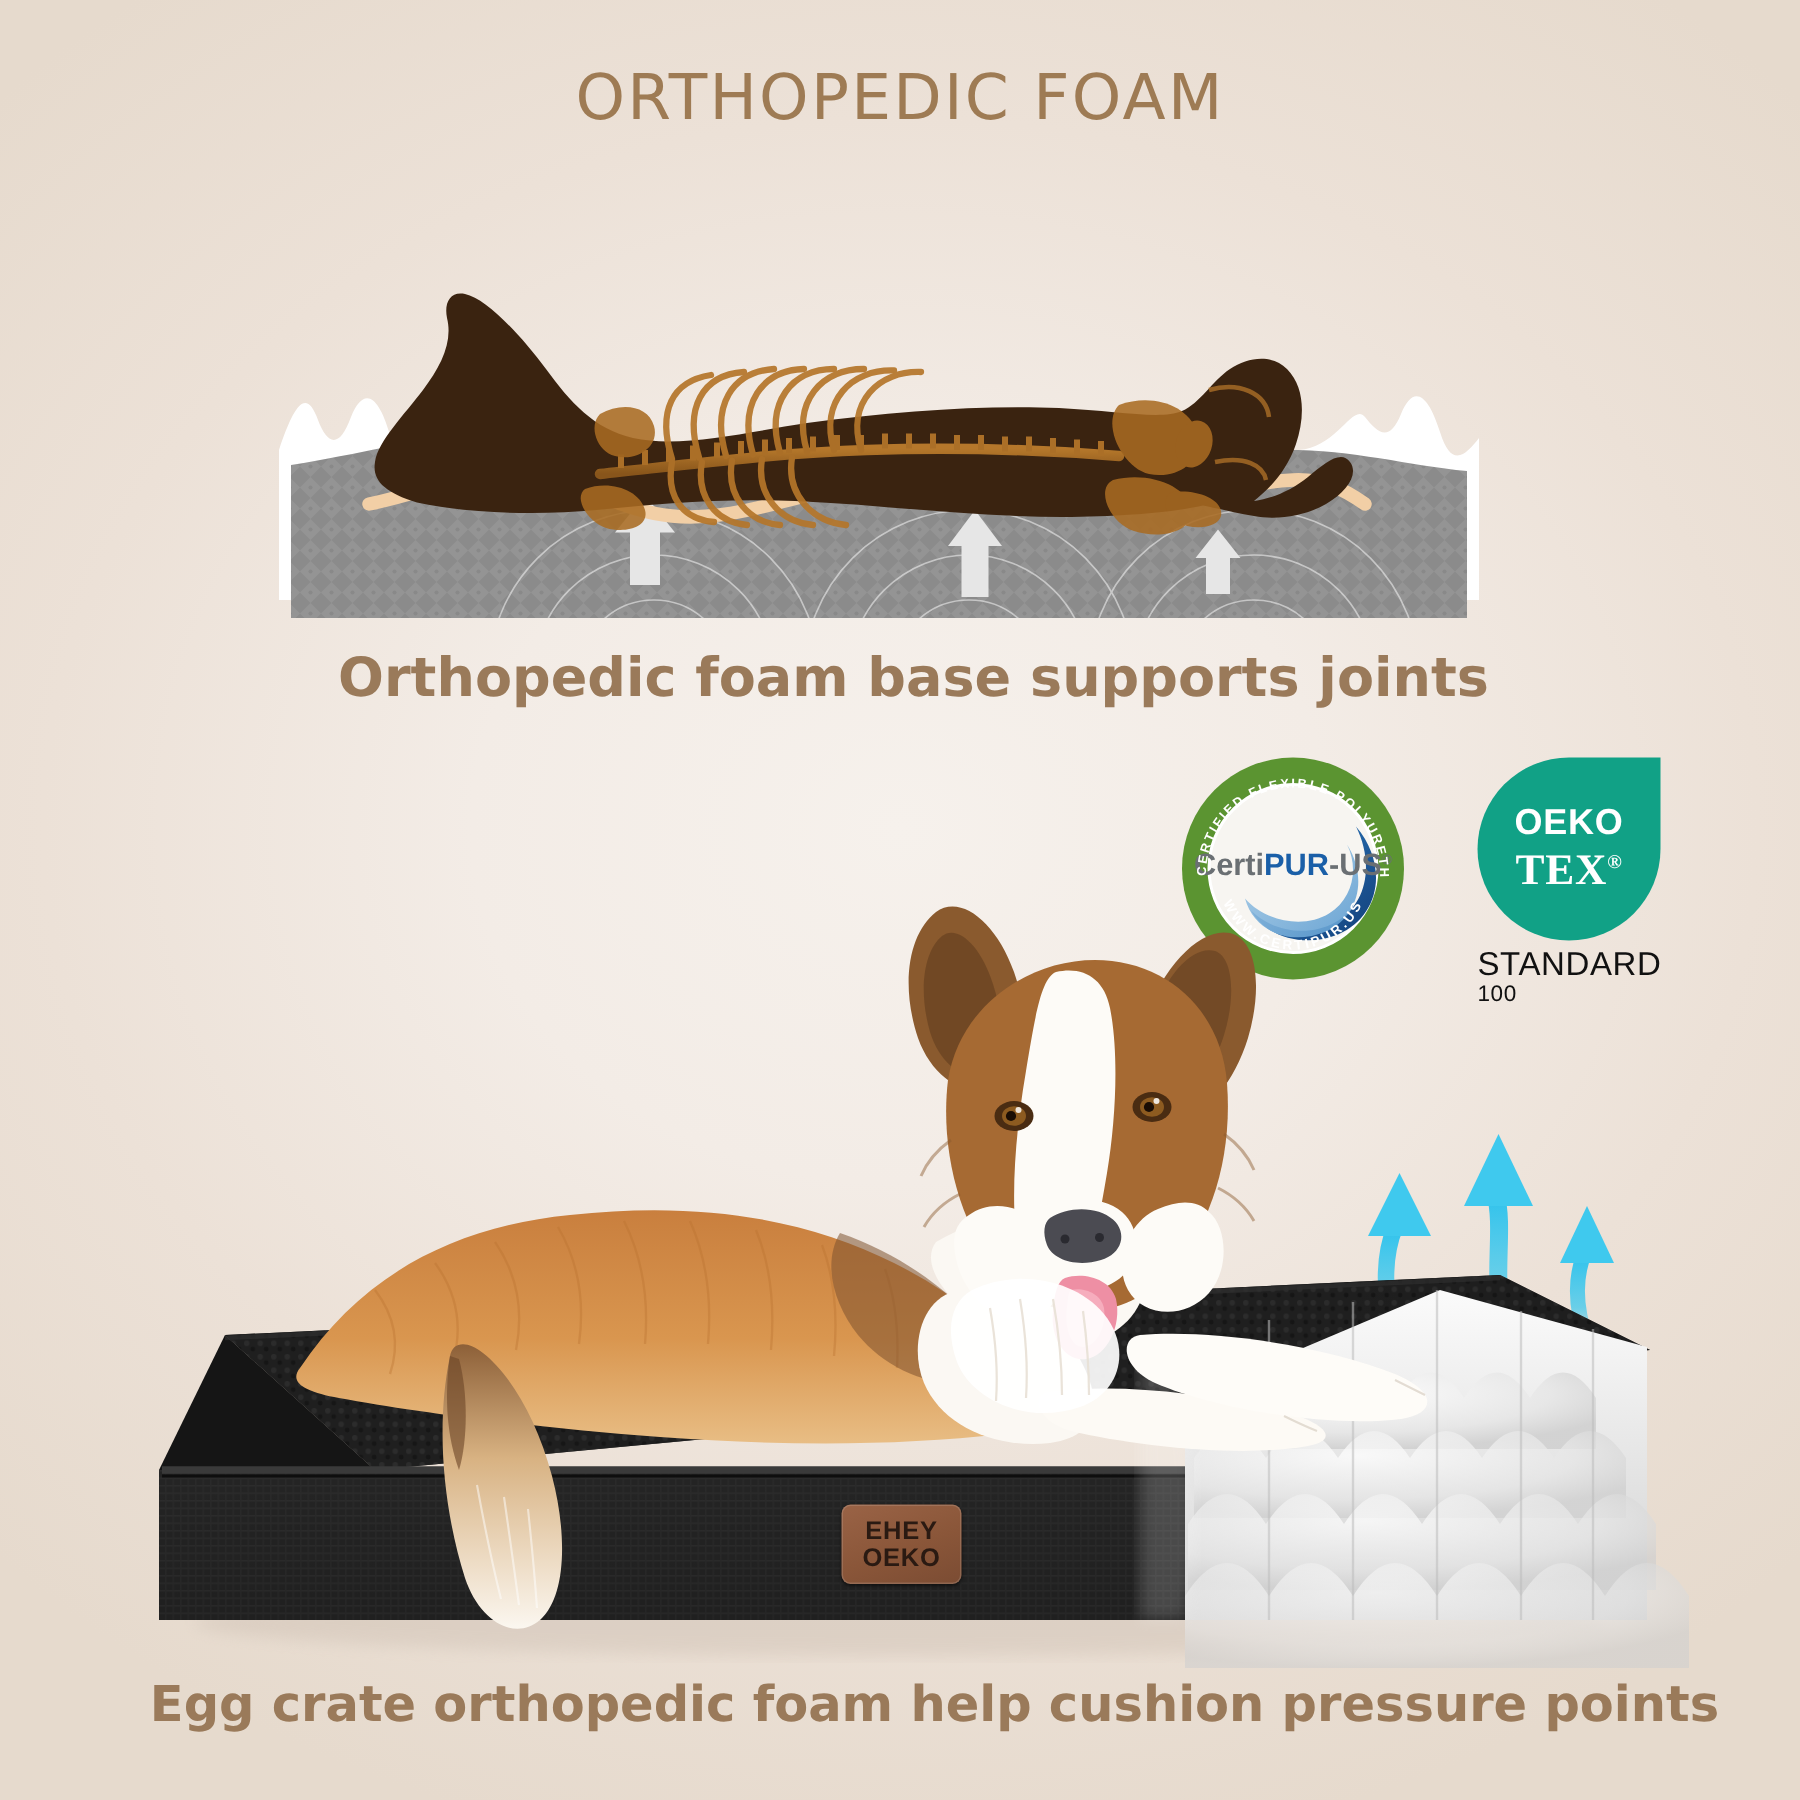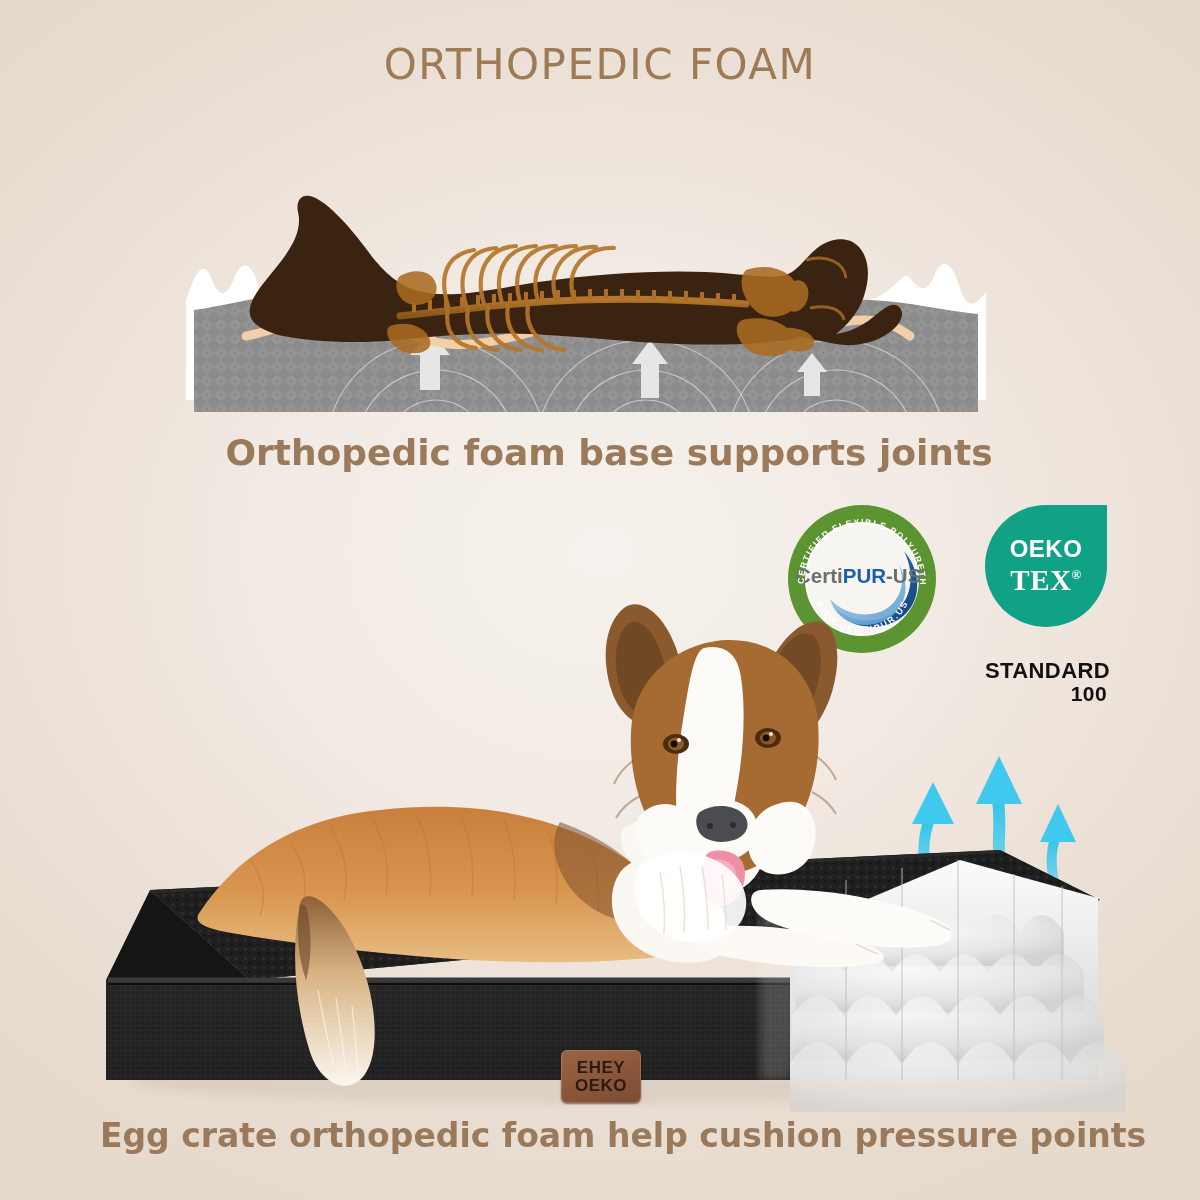--- a/index.html
+++ b/index.html
@@ -40,41 +40,40 @@
   .oeko{position:absolute;left:985px;top:505px;width:122px;height:200px;}
   .oeko-shape{
     position:relative;width:122px;height:122px;background:#11a186;
     border-radius:61px 0 61px 61px;
     display:flex;flex-direction:column;align-items:center;justify-content:center;
   }
   .oeko-line1{color:#fff;font-weight:700;font-size:24px;letter-spacing:0.5px;line-height:1;font-family:"Liberation Sans",sans-serif;}
   .oeko-line2{color:#fff;font-weight:700;font-size:29px;letter-spacing:0.5px;line-height:1;margin-top:5px;font-family:Liberation Serif, serif;}
   .oeko-line2 sup{font-size:13px;vertical-align:super;}
   .oeko-std{
-    margin-top:32px;text-align:right;color:#111;font-weight:700;
+    margin-top:4px;text-align:left;color:#111;font-weight:400;
     font-size:22px;line-height:1.08;letter-spacing:0.4px;
     font-family:"Liberation Sans",sans-serif;
   }
-  .oeko-std .num{font-size:21px;}
+  .oeko-std .num{font-size:15px;}
 
   
   .airflow{position:absolute;left:900px;top:686px;width:190px;height:210px;}
   .airflow svg{display:block;width:100%;height:100%;}
 
   
   .scene{position:absolute;left:0;top:560px;width:1200px;height:560px;}
   .scene svg{display:block;width:100%;height:100%;}
 
   .brandtag{
     position:absolute;left:561px;top:1003px;width:80px;height:53px;
     background:linear-gradient(160deg,#9a6346 0%,#8a5639 55%,#7b4c33 100%);
     border-radius:6px;
     display:flex;flex-direction:column;align-items:center;justify-content:center;
     box-shadow:inset 0 0 0 1px rgba(255,255,255,.14), 0 1px 2px rgba(0,0,0,.5);
-    margin-top:47px;
   }
   .brandtag span{
     display:block;color:#2a1a12;font-weight:700;font-size:17px;
     letter-spacing:0.5px;line-height:1.02;
     font-family:"Liberation Sans",sans-serif;
   }
 
   .caption-bottom{
     position:absolute;left:0;right:0;top:1116px;text-align:center;
     font-size:33px;font-weight:700;color:#9a7a5a;

